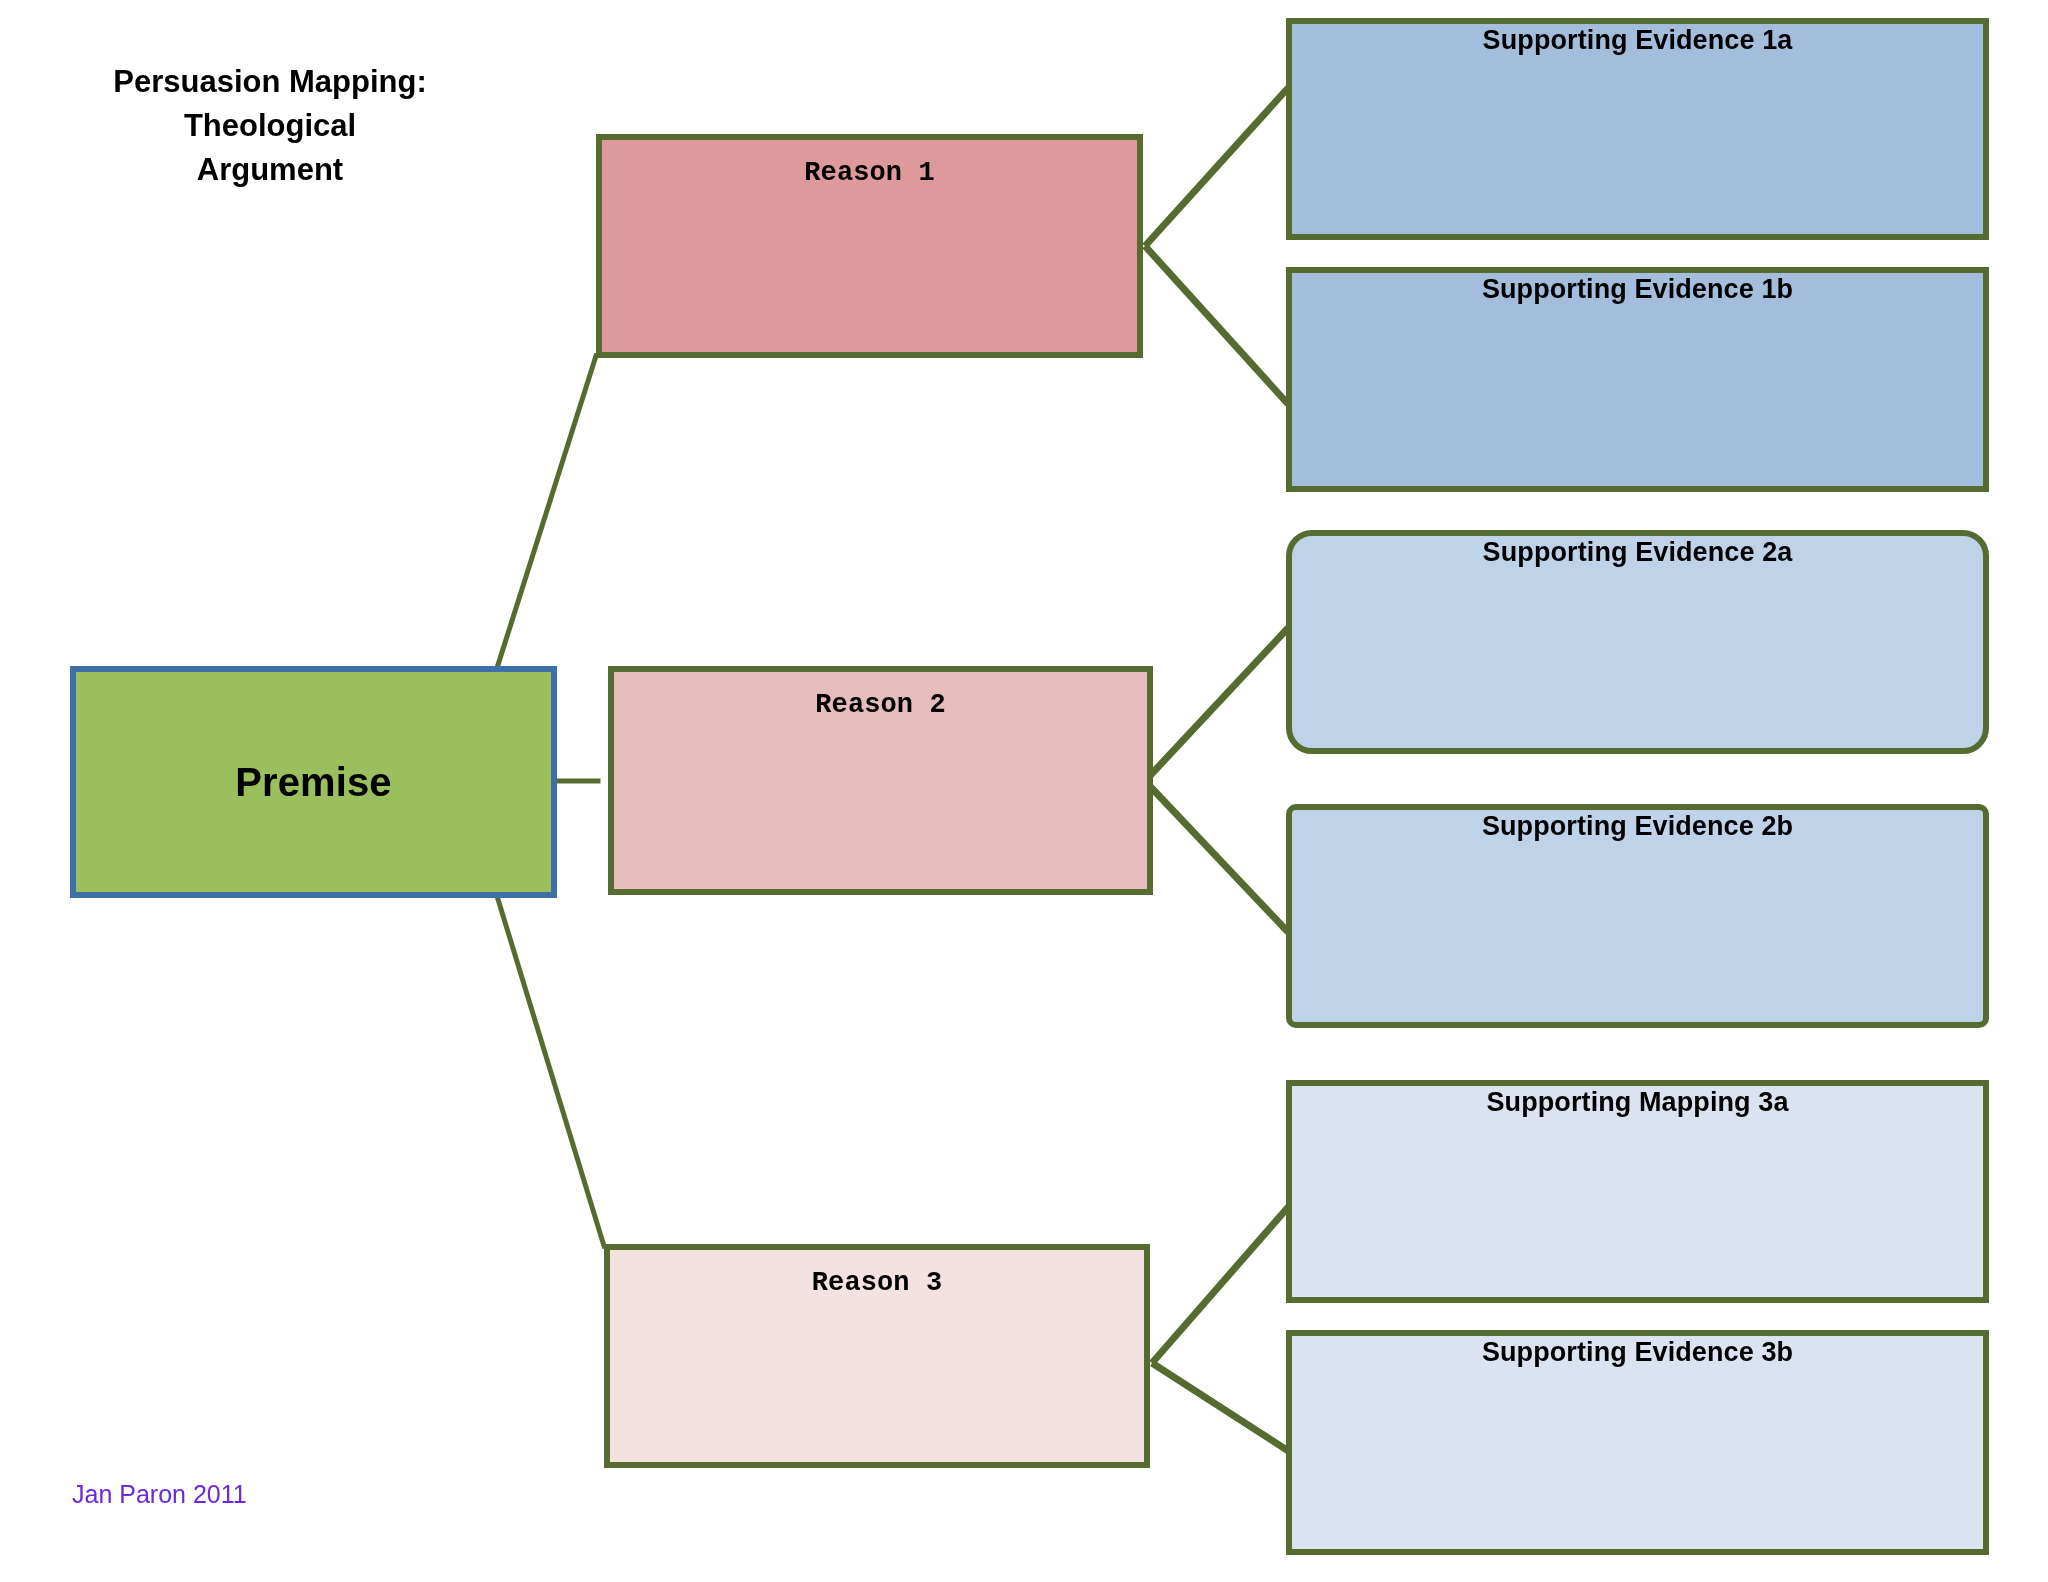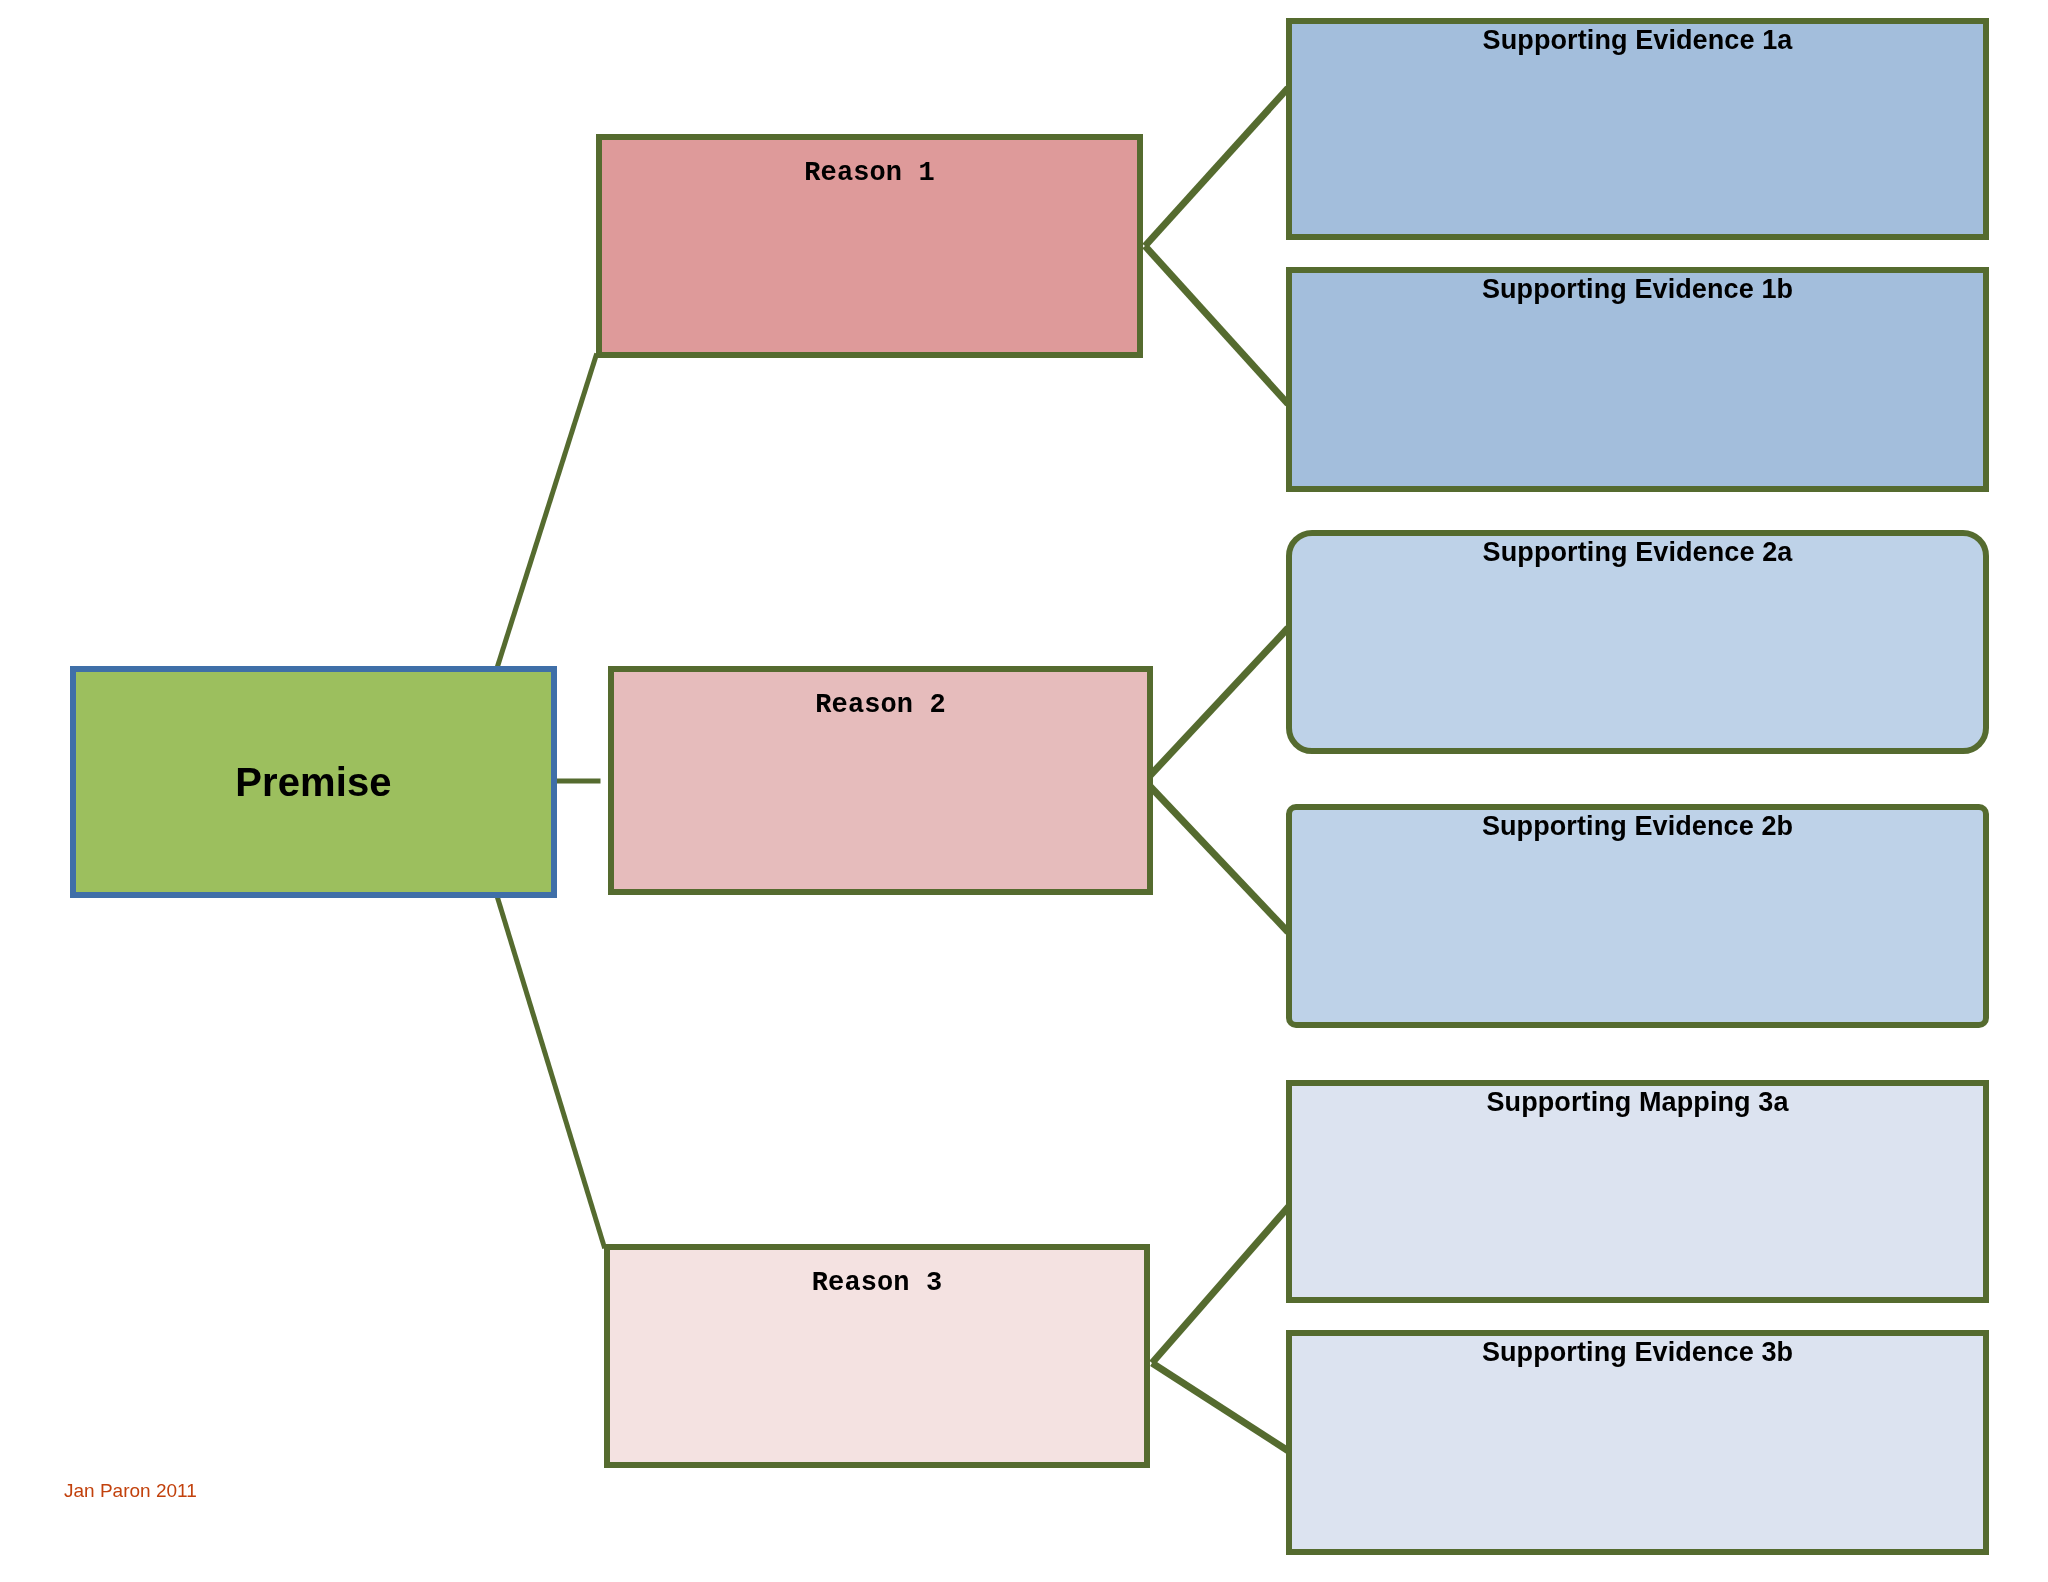--- a/index.html
+++ b/index.html
@@ -106,24 +106,24 @@
     text-align: center;
     font-weight: bold;
     font-size: 31px;
     line-height: 1.42;
     color: #000000;
   }
   #title-block span { display: block; }
   
   #credit {
     position: absolute;
-    left: 64px;
+    left: 72px;
     top: 1480px;
-    font-size: 19px;
-    color: #c2410c;
+    font-size: 25px;
+    color: #6d28d9;
     white-space: nowrap;
   }
 </style>
 </head>
 <body>
 
 <div id="canvas">
 
   <svg id="wires" viewBox="0 0 2048 1582" width="2048" height="1582" xmlns="http://www.w3.org/2000/svg">
     <g fill="none" stroke="#556B2F" stroke-width="5" stroke-linecap="square">
@@ -140,20 +140,25 @@
       <path d="M 1145 246 L 1288 404"></path>
 
       <path d="M 1145 781 L 1288 628"></path>
       <path d="M 1145 781 L 1288 932"></path>
 
       <path d="M 1152 1363 L 1290 1205"></path>
       <path d="M 1152 1363 L 1290 1452"></path>
     </g>
   </svg>
 
+  <div id="title-block">
+    <span>Persuasion Mapping:</span>
+    <span>Theological</span>
+    <span>Argument</span>
+  </div>
 
   <div class="node premise">
     <span class="node-label">Premise</span>
   </div>
 
   <div class="node reason reason-1">
     <span class="node-label">Reason 1</span>
   </div>
   <div class="node reason reason-2">
     <span class="node-label">Reason 2</span>

